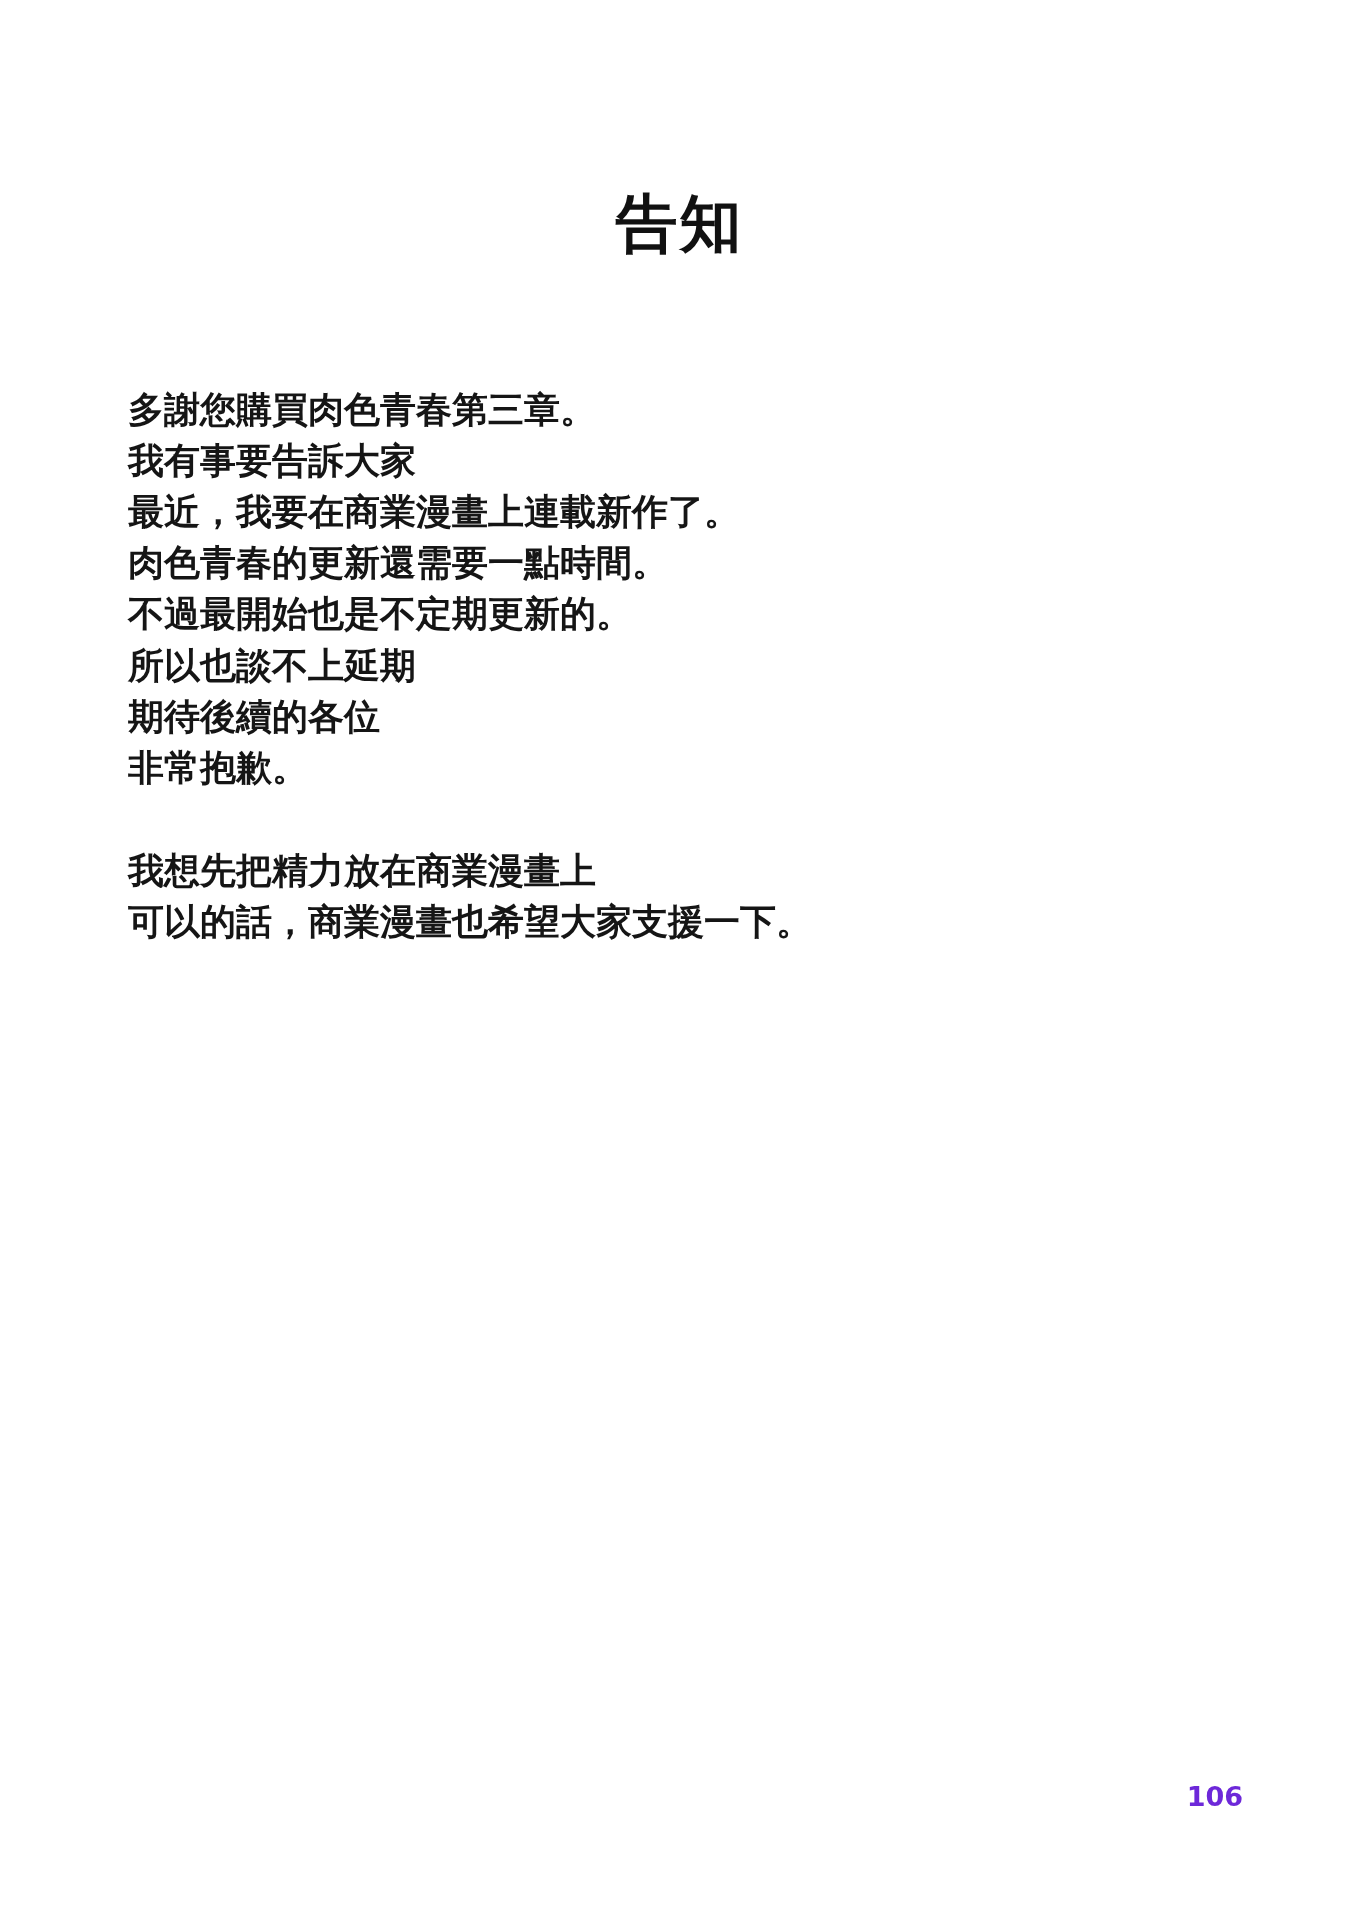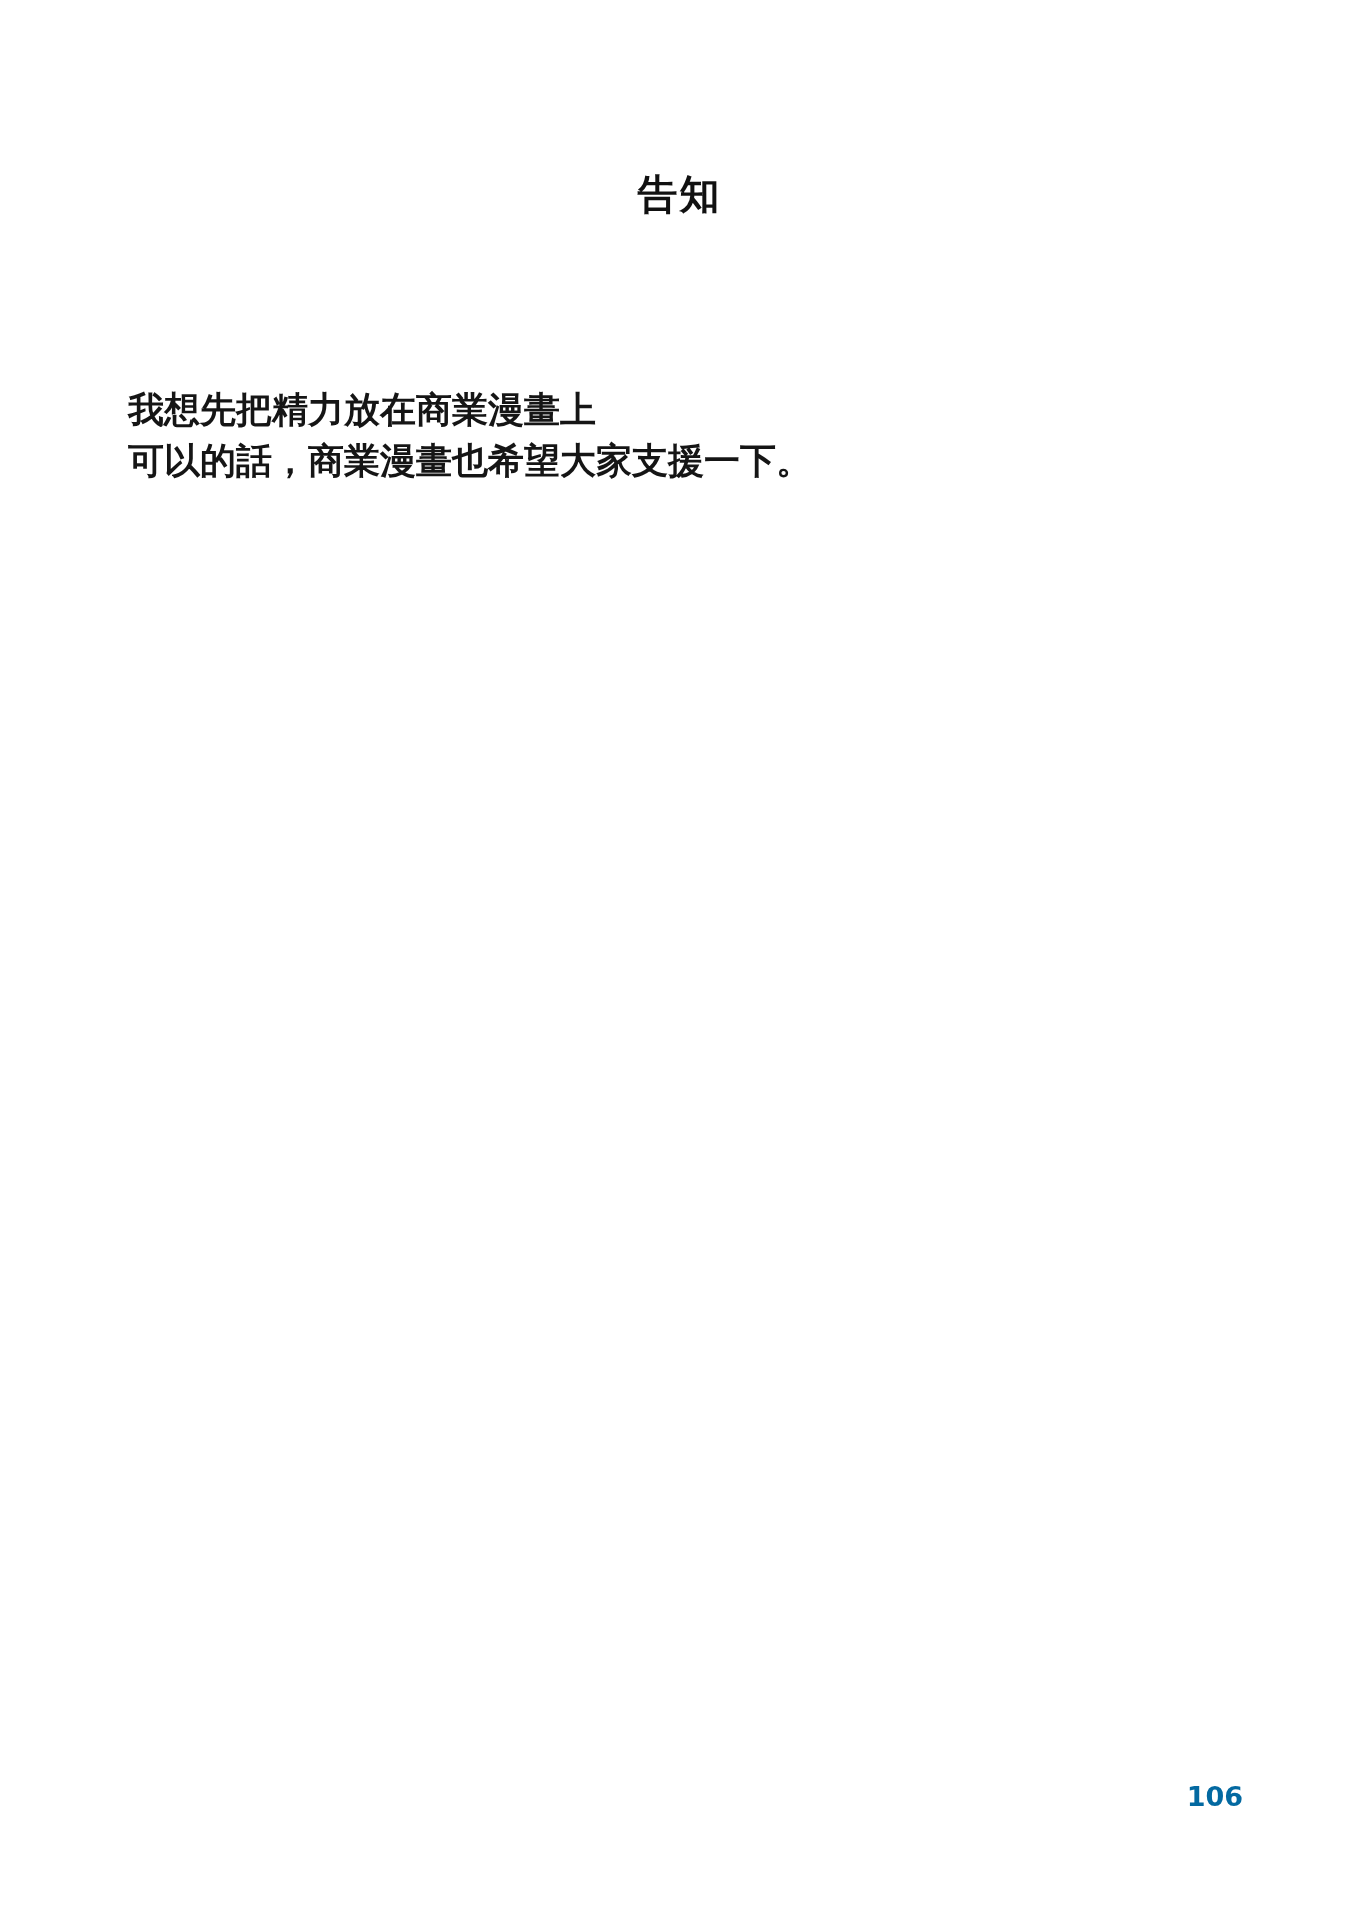--- a/index.html
+++ b/index.html
@@ -23,21 +23,21 @@
   }
 
   .page-title {
     position: absolute;
     top: 140px;
     left: 0;
     width: 100%;
     text-align: center;
     font-family: "DejaVu Sans", "Liberation Sans", sans-serif;
     font-weight: bold;
-    font-size: 40px;
+    font-size: 62px;
     letter-spacing: 2px;
     color: #111111;
   }
 
   .body-block {
     position: absolute;
     top: 385px;
     left: 128px;
     width: 1100px;
   }
@@ -60,30 +60,38 @@
     margin-top: 38px;
   }
 
   .page-number {
     position: absolute;
     right: 116px;
     bottom: 108px;
     font-family: "DejaVu Sans", "Liberation Sans", sans-serif;
     font-weight: bold;
     font-size: 27px;
-    color: #0369a1;
+    color: #6d28d9;
   }
 </style>
 </head>
 <body>
 
 <div class="page">
 
   <h1 class="page-title">告知</h1>
 
   <div class="body-block">
+    <p class="para">多謝您購買肉色青春第三章。
+我有事要告訴大家
+最近，我要在商業漫畫上連載新作了。
+肉色青春的更新還需要一點時間。
+不過最開始也是不定期更新的。
+所以也談不上延期
+期待後續的各位
+非常抱歉。</p>
     <p class="para">我想先把精力放在商業漫畫上
 可以的話，商業漫畫也希望大家支援一下。</p>
   </div>
 
   <div class="page-number">106</div>
 
 </div>
 
 </body></html>

